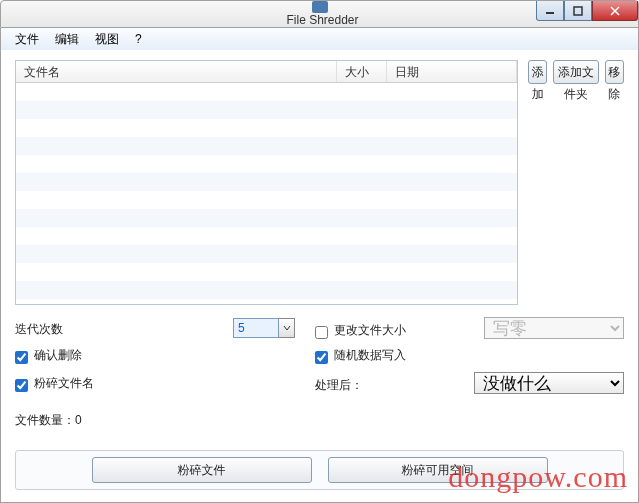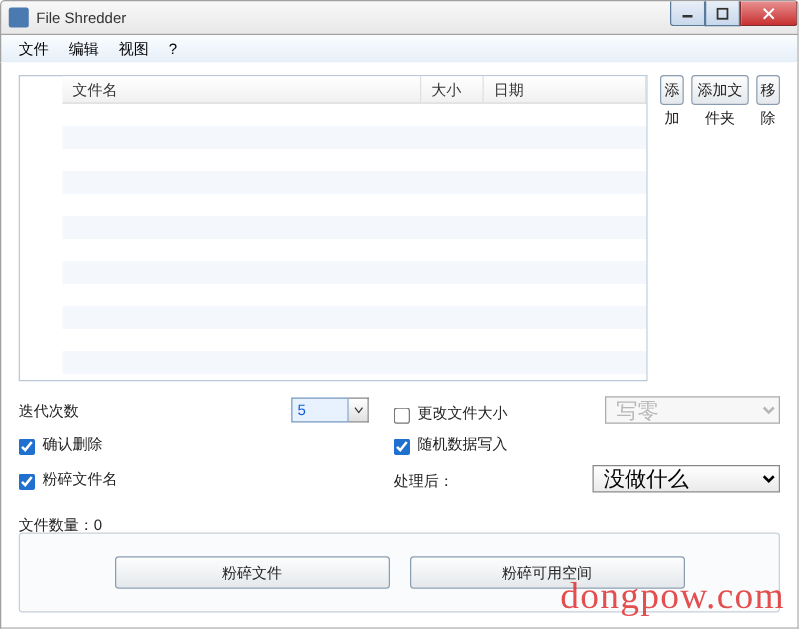--- a/index.html
+++ b/index.html
@@ -1,53 +1,53 @@
 <!DOCTYPE html>
 <html><head>
 <meta charset="utf-8">
 <style>
 * { box-sizing: border-box; margin: 0; padding: 0; }
 body { font-family: "Microsoft YaHei", Tahoma, sans-serif; font-size: 12px; background: #fff; width: 639px; height: 503px; overflow: hidden; position: relative; }
 
-.titlebar { height: 28px; background: linear-gradient(to bottom, #f8f8f8, #e8e8e8); border: 1px solid #a0a0a0; border-radius: 4px 4px 0 0; display: flex; align-items: center; padding-left: 6px; position: relative; }
+.titlebar { height: 28px; background: linear-gradient(to bottom, #f8f8f8, #e8e8e8); border: 1px solid #a0a0a0; border-radius: 4px 4px 0 0; display: flex; align-items: center; padding-left: 6px; position: relative; flex-direction: column; }
 .titlebar .app-icon { width: 16px; height: 16px; background: #4a7ab0; border-radius: 2px; margin-right: 6px; }
 .titlebar .title { color: #333; }
 .winbtns { position: absolute; right: 0; top: 0; display: flex; height: 20px; }
 .winbtn { width: 28px; height: 20px; border: 1px solid #5a7a9a; border-top: none; background: linear-gradient(to bottom, #e8eff8, #c8d8ec); display: flex; align-items: center; justify-content: center; cursor: pointer; }
 .winbtn.min { border-radius: 0 0 0 3px; }
 .winbtn.close { width: 46px; background: linear-gradient(to bottom, #e89090, #c83030); border-color: #803030; border-radius: 0 0 3px 0; }
 .winbtn svg { width: 10px; height: 10px; }
 
 .menubar { height: 22px; background: linear-gradient(to bottom, #fafdff, #e6eef8); border-left: 1px solid #a0a0a0; border-right: 1px solid #a0a0a0; display: flex; align-items: center; padding-left: 6px; }
 .menubar span { padding: 2px 8px; cursor: pointer; }
 
 .client { border: 1px solid #a0a0a0; border-top: none; background: #fff; height: 453px; padding: 10px 14px; position: relative; }
 
 .toprow { display: flex; gap: 10px; }
-.listview { flex: 1; height: 245px; border: 1px solid #b8c8d8; background: #fff; padding-left: 34px; }
+.listview { flex: 1; height: 245px; border: 1px solid #b8c8d8; background: #fff; }
 .lv-header { display: flex; height: 22px; background: linear-gradient(to bottom, #fff, #f0f0f0); border-bottom: 1px solid #d0d0d0; }
 .lv-col { padding: 3px 8px; border-right: 1px solid #e0e0e0; color: #333; }
 .lv-body { height: 221px; background: repeating-linear-gradient(to bottom, #fff 0, #fff 18px, #f4f8fc 18px, #f4f8fc 36px); }
 
 .btncol { width: 96px; display: flex; flex-direction: row; gap: 6px; }
 .btn { height: 24px; border: 1px solid #8a9db0; border-radius: 3px; background: linear-gradient(to bottom, #fdfdfd, #e4e8ec); cursor: pointer; text-align: center; line-height: 22px; color: #222; }
 
 .opts { margin-top: 12px; display: grid; grid-template-columns: 300px 1fr; row-gap: 8px; align-items: center; }
 .row { display: flex; align-items: flex-end; gap: 6px; }
 .label { color: #222; }
 .spinner { display: flex; align-items: center; margin-left: auto; margin-right: 20px; }
 .spinner input { width: 46px; height: 20px; border: 1px solid #7a9ac0; padding: 2px 4px; color: #1060d0; background: #e8f2ff; font-size: 12px; }
 .spinner .arrow { width: 16px; height: 20px; border: 1px solid #888; border-left: none; background: linear-gradient(#fff,#e0e0e0); display: flex; align-items: center; justify-content: center; cursor: pointer; }
 .chk { width: 13px; height: 13px; accent-color: #2070d0; }
 .select { height: 22px; border: 1px solid #888; background: linear-gradient(#fff,#eaeaea); padding: 0 4px; font-size: 17px; min-width: 140px; }
 .select.disabled { color: #999; background: #f4f4f4; }
 
 .filecount { margin-top: 18px; }
 
-.bottombar { position: absolute; left: 14px; right: 14px; bottom: 12px; border: 1px solid #c8d0d8; border-radius: 3px; padding: 18px; display: flex; gap: 16px; justify-content: center; background: #fafbfc; }
+.bottombar { position: absolute; left: 14px; right: 14px; bottom: 12px; border: 1px solid #c8d0d8; border-radius: 3px; padding: 6px; display: flex; gap: 16px; justify-content: center; background: #fafbfc; }
 .bottombar .btn { width: 220px; height: 26px; line-height: 24px; }
 
 .watermark { position: absolute; right: 10px; bottom: 8px; color: #e03030; font-family: Georgia, serif; font-size: 30px; letter-spacing: 1px; pointer-events: none; opacity: 0.85; }
 </style>
 </head>
 <body>
 
 <div class="titlebar">
   <div class="app-icon"></div>
   <span class="title">File Shredder</span>

